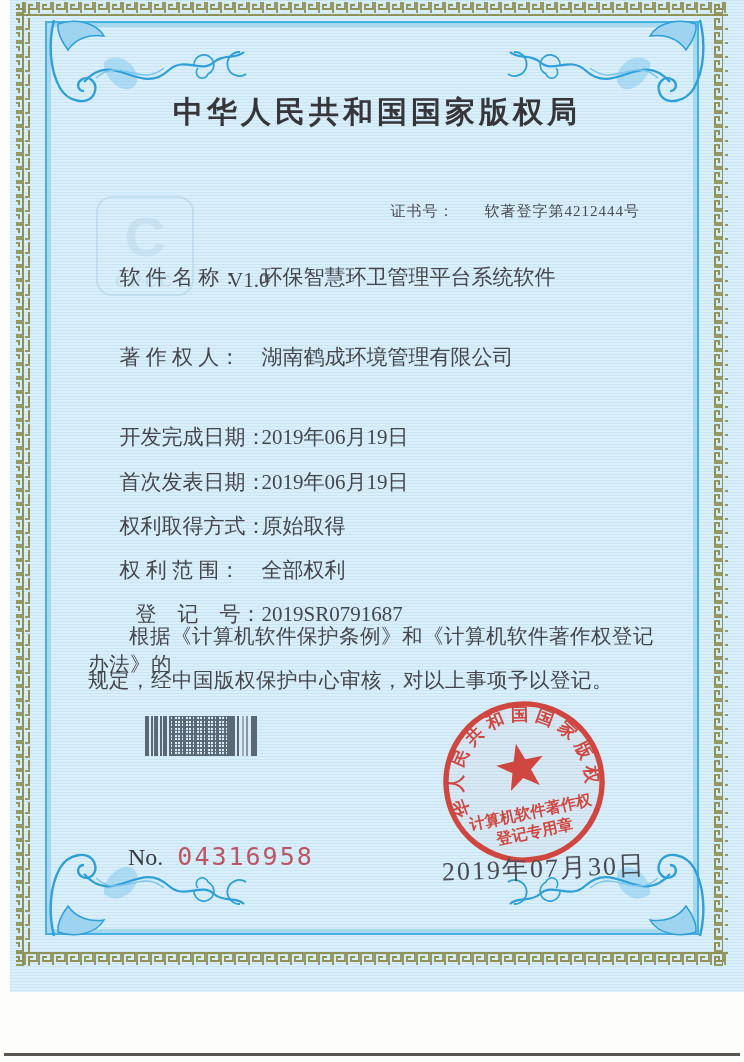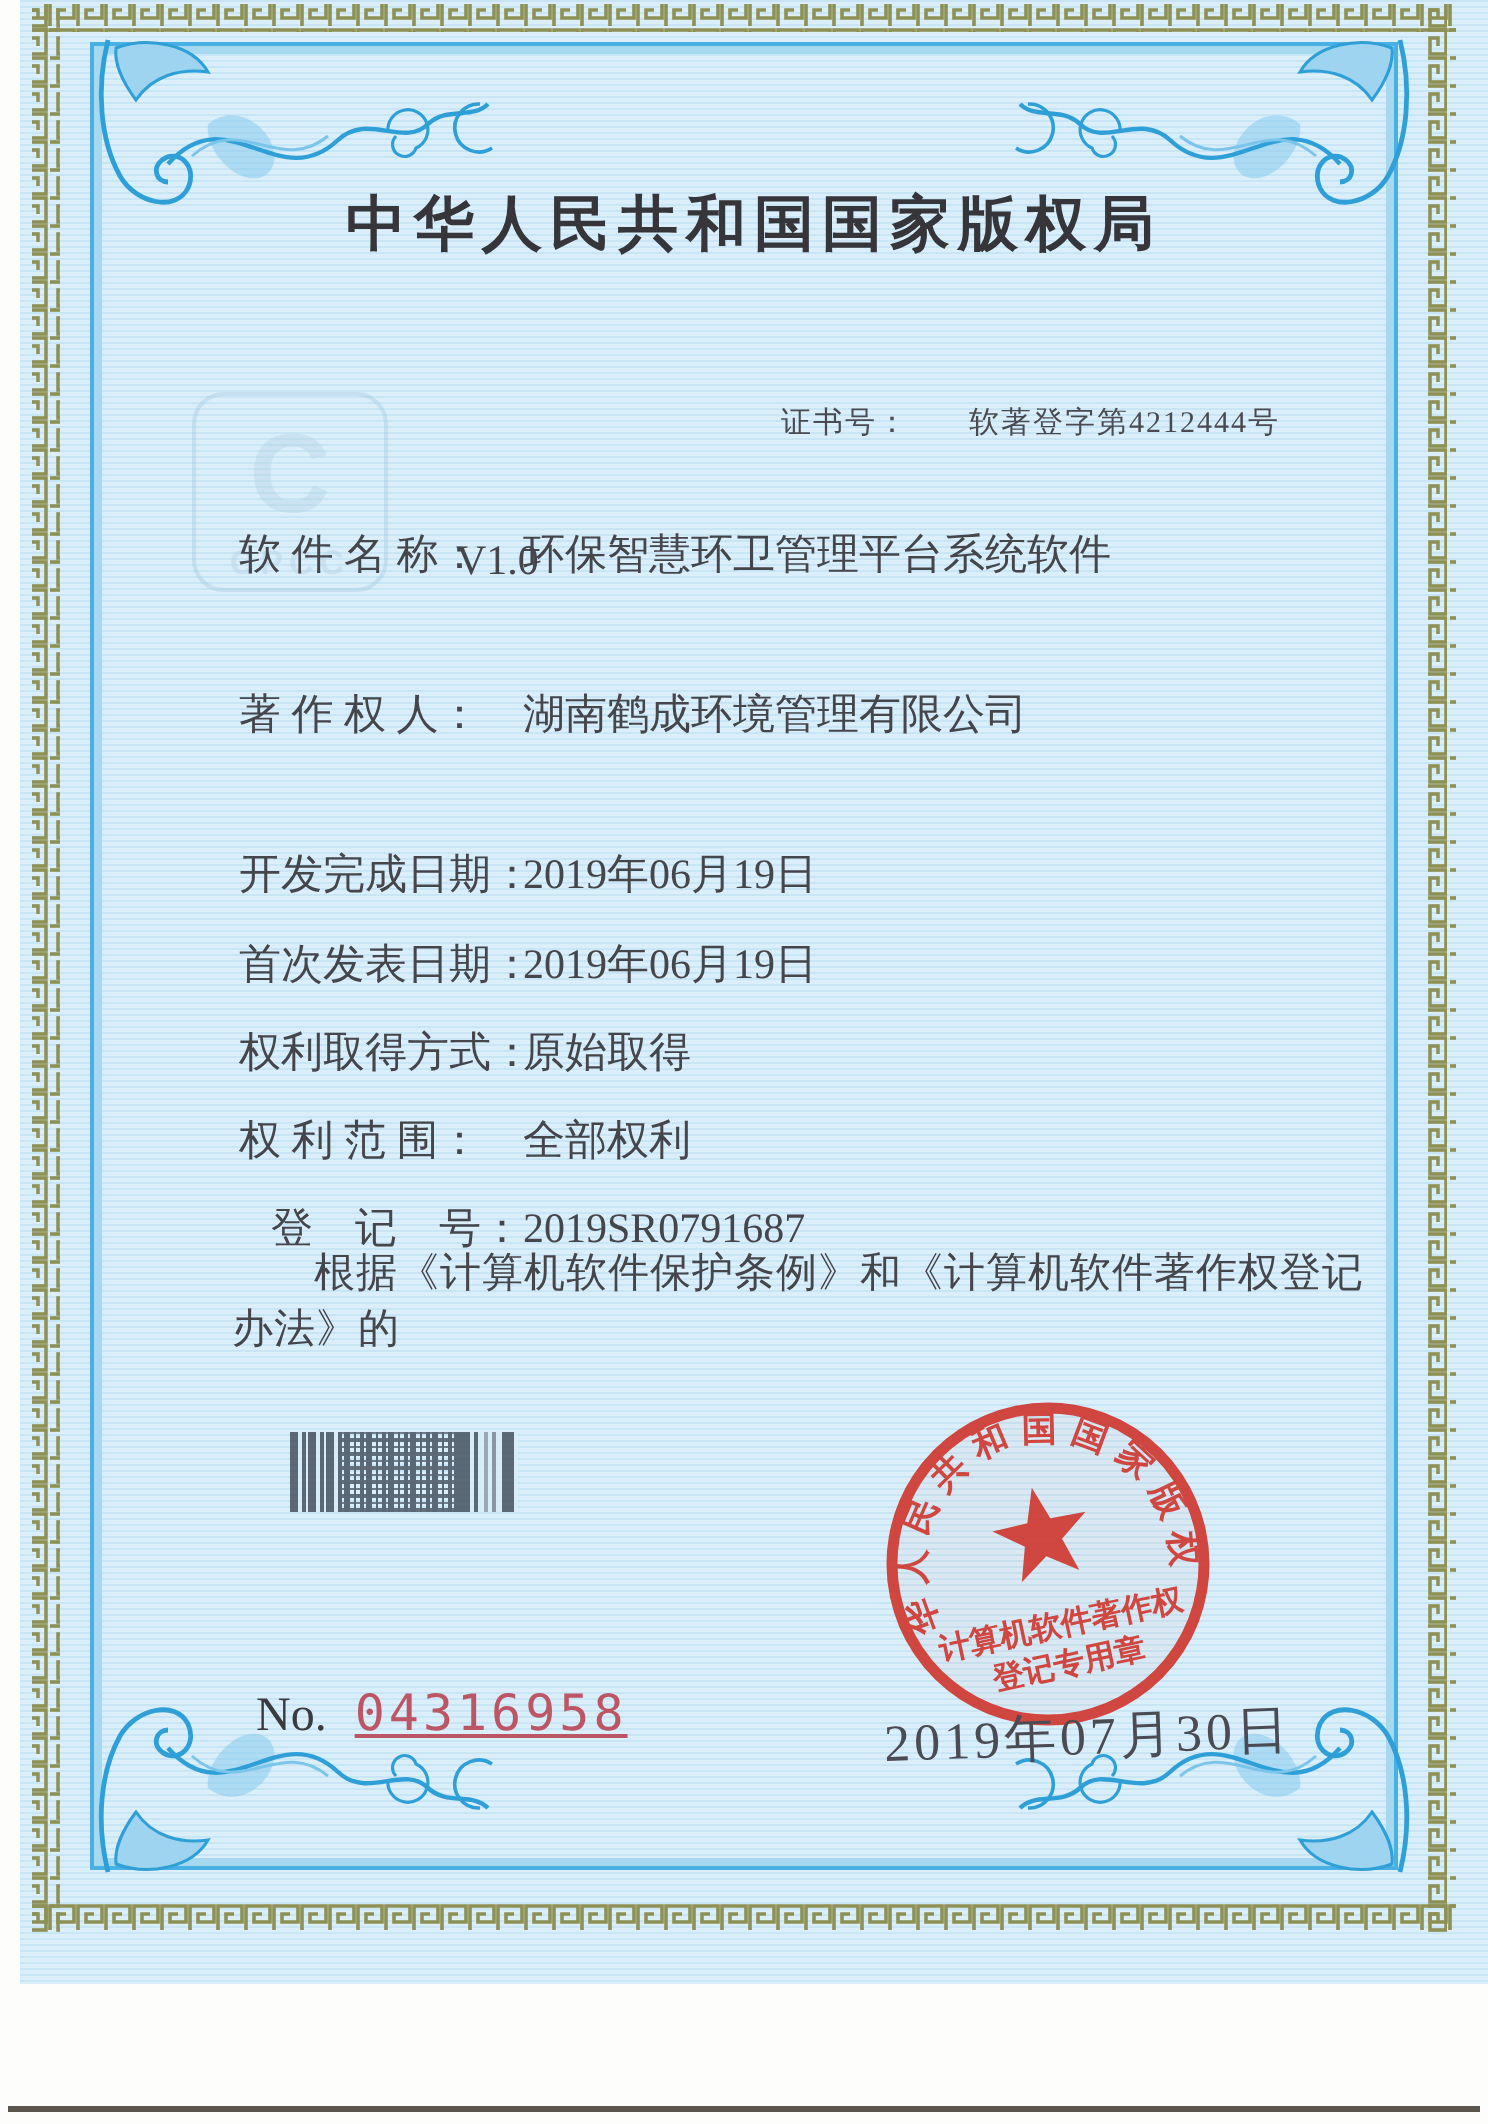--- a/index.html
+++ b/index.html
@@ -39,40 +39,40 @@
   .fld .lab{display:inline-block;width:142px;}
   .r1{top:238px;left:78px;}
   .r1b{top:268px;left:218px;}
   .r2{top:318px;left:78px;}
   .r3{top:398px;left:78px;}
   .r4{top:443px;left:78px;}
   .r5{top:487px;left:78px;}
   .r6{top:531px;left:78px;}
   .r7{top:575px;left:78px;text-align:right;}
 
-  .stmt{position:absolute;left:78px;width:582px;font-size:20.5px;color:#45454c;letter-spacing:.5px;margin-left:28px;}
+  .stmt{position:absolute;left:78px;width:582px;font-size:20.5px;color:#45454c;letter-spacing:.5px;}
   .stmt.l1{top:622px;text-indent:2em;}
   .stmt.l2{top:666px;}
 
   
   .barcode{position:absolute;left:135px;top:716px;width:114px;height:40px;display:flex;opacity:.88;}
   .bc-left{width:24px;background:repeating-linear-gradient(90deg,#4a5663 0 4px,#d8edf7 4px 6px,#4a5663 6px 8px,#d8edf7 8px 9px);}
   .bc-mid{flex:1;background:
      repeating-linear-gradient(0deg, rgba(74,86,99,.95) 0 2px, transparent 2px 4px, rgba(74,86,99,.85) 4px 5px, transparent 5px 7px),
      repeating-linear-gradient(90deg,#4a5663 0 2px,transparent 2px 3px,#4a5663 3px 6px,transparent 6px 8px,#4a5663 8px 9px,transparent 9px 11px);}
   .bc-right{width:30px;background:repeating-linear-gradient(90deg,#4a5663 0 6px,#d8edf7 6px 8px,#4a5663 8px 10px,#d8edf7 10px 13px,#94a0ab 13px 15px,#d8edf7 15px 17px,#7e8a95 17px 19px,#d8edf7 19px 22px);}
 
   
   .seal{position:absolute;left:414px;top:682px;width:200px;height:200px;transform:rotate(-12deg);opacity:.93;}
   .seal-date{position:absolute;left:432px;top:851px;font-size:26px;color:#4b4b54;letter-spacing:2px;transform:rotate(-2deg);}
 
   
   .serial{position:absolute;left:118px;top:842px;}
   .serial .no{font-size:24px;color:#3a3a40;margin-right:14px;}
-  .serial .digits{font-family:"DejaVu Sans Mono",monospace;font-size:25px;color:#bc5564;letter-spacing:2px;text-decoration:underline;}
+  .serial .digits{font-family:"DejaVu Sans Mono",monospace;font-size:25px;color:#bc5564;letter-spacing:2px;}
 </style>
 </head>
 <body>
 
 <div class="stage">
   <div class="cert">
 
     <svg class="border-layer" width="734" height="992">
       <defs>
         <pattern id="gkh" width="14" height="14" patternUnits="userSpaceOnUse">
@@ -135,20 +135,21 @@
       <span class="lab">权 利 范 围：</span><span>全部权利</span>
     </div>
     <div class="fld r5">
       <span class="lab">权利取得方式：</span><span>原始取得</span>
     </div>
     <div class="fld r7">
       <span class="lab">登　记　号：</span><span>2019SR0791687</span>
     </div>
 
     <div class="stmt l1">根据《计算机软件保护条例》和《计算机软件著作权登记办法》的</div>
+    <div class="stmt l2">规定，经中国版权保护中心审核，对以上事项予以登记。</div>
 
     <div class="barcode">
       <div class="bc-left"></div>
       <div class="bc-mid"></div>
       <div class="bc-right"></div>
     </div>
 
     <svg class="seal" viewBox="0 0 200 200">
       <circle cx="100" cy="100" r="78" fill="rgba(210,58,50,.04)" stroke="#d03a32" stroke-width="5.5"></circle>
       <path id="ringPath" d="M 41.9 121.9 A 62 62 0 1 1 158.1 121.9" fill="none"></path>

